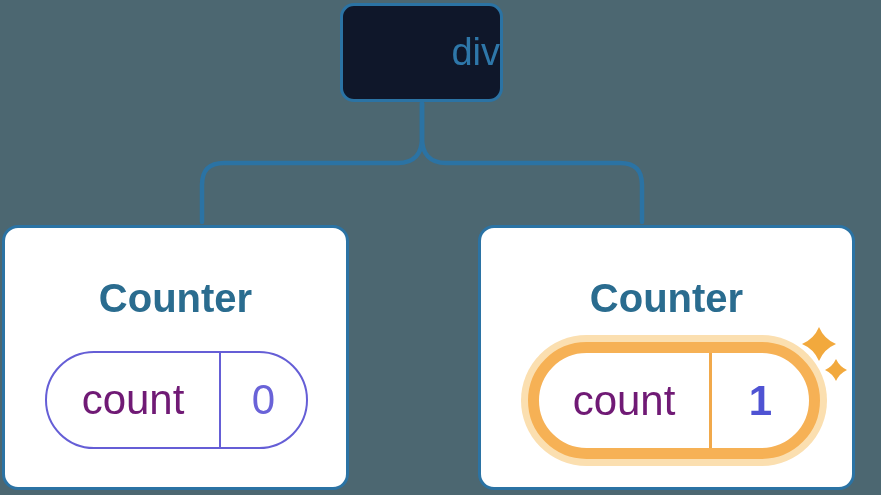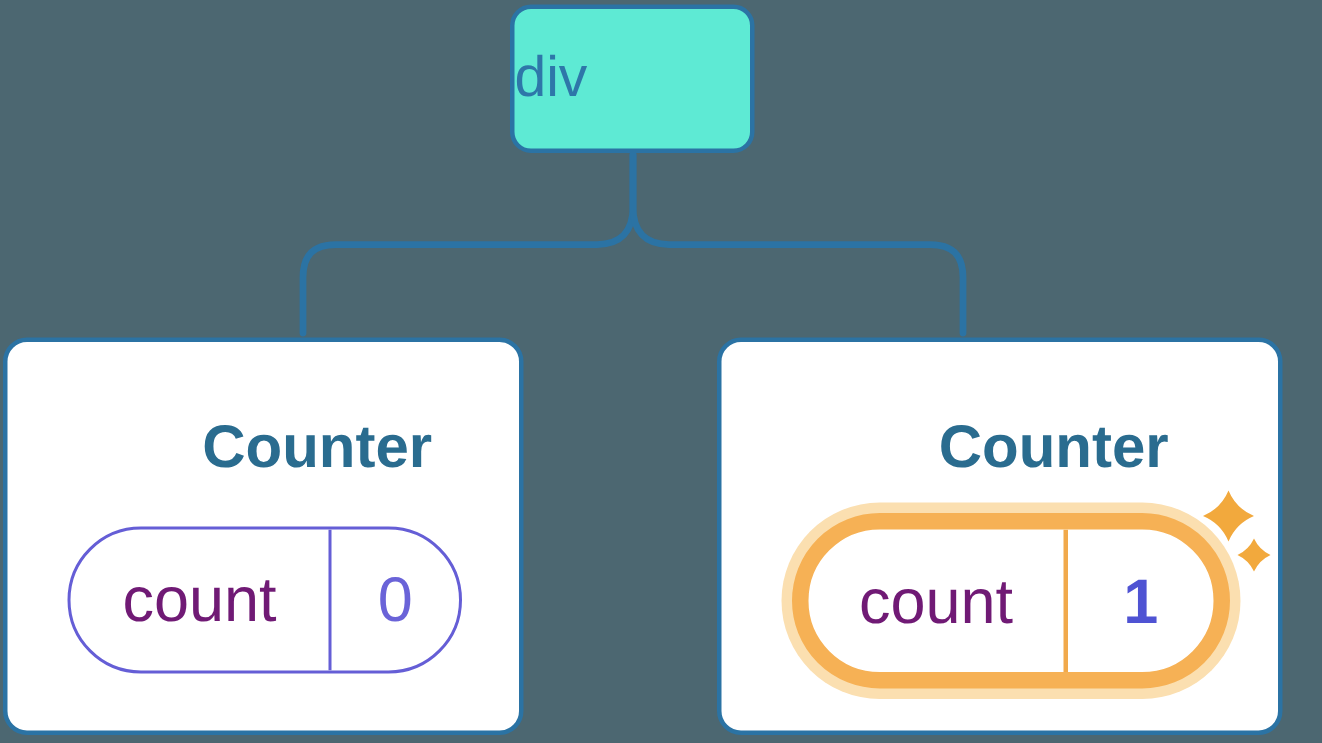--- a/index.html
+++ b/index.html
@@ -31,26 +31,26 @@
     stroke-linecap: round;
   }
 
   
   .node {
     position: absolute;
     left: 340px;
     top: 3px;
     width: 163px;
     height: 99px;
-    background: #5eead4;
+    background: #0f172a;
     border: 3px solid #2B73A4;
     border-radius: 14px;
     display: flex;
     align-items: center;
-    justify-content: flex-start;
+    justify-content: flex-end;
   }
   .node-label {
     font-size: 38px;
     font-weight: 500;
     color: #2E77A9;
   }
 
   
   .card {
     position: absolute;
@@ -66,21 +66,20 @@
   .card-title {
     position: absolute;
     left: 0;
     top: 50px;
     width: 100%;
     text-align: center;
     font-size: 40px;
     line-height: 40px;
     font-weight: 600;
     color: #2A6C8F;
-    margin-left: 36px;
   }
 
   
   .pill {
     position: absolute;
     display: flex;
     align-items: stretch;
     background: #FFFFFF;
     border-radius: 999px;
     overflow: hidden;

